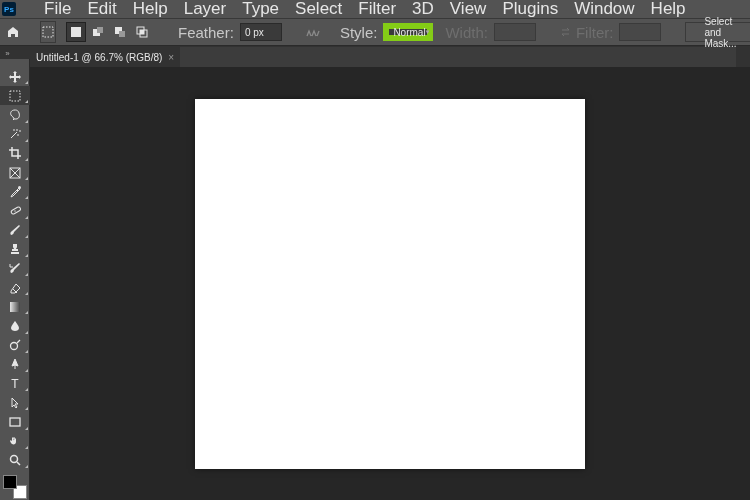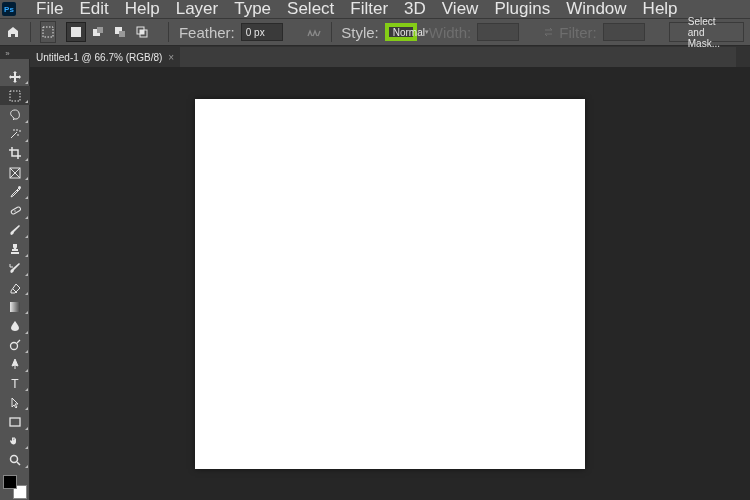--- a/index.html
+++ b/index.html
@@ -1,30 +1,30 @@
 <!DOCTYPE html>
 <html><head>
 <meta charset="utf-8">
 <style>
 *{margin:0;padding:0;box-sizing:border-box;font-family:"Segoe UI",Arial,sans-serif;user-select:none}
 body{width:750px;height:500px;background:#323232;color:#c8c8c8;overflow:hidden;font-size:11px}
 .menubar{height:18px;background:#535353;display:flex;align-items:center;padding-left:2px}
-.ps-logo{width:14px;height:14px;background:#001e36;color:#31a8ff;font-size:8px;font-weight:bold;display:flex;align-items:center;justify-content:center;border-radius:2px;margin-right:12px}
+.ps-logo{width:14px;height:14px;background:#001e36;color:#31a8ff;font-size:8px;font-weight:bold;display:flex;align-items:center;justify-content:center;border-radius:2px;margin-right:20px}
 .menu-item{padding:2px 8px;color:#e6e6e6;font-size:17px;cursor:pointer}
 .optionsbar{height:28px;background:#535353;border-top:1px solid #383838;border-bottom:1px solid #2a2a2a;display:flex;align-items:center;padding:0 6px;gap:4px}
 .home-btn{width:22px;height:22px;display:flex;align-items:center;justify-content:center;cursor:pointer}
 .tool-preset{width:30px;height:22px;border:1px solid #3a3a3a;display:flex;align-items:center;justify-content:center;margin-right:6px;background:#535353;cursor:pointer;position:relative}
 .sel-mode{display:flex;gap:2px;margin-right:6px}
 .sel-mode-btn{width:20px;height:20px;display:flex;align-items:center;justify-content:center;cursor:pointer;border:1px solid transparent}
 .sel-mode-btn.active{background:#3a3a3a;border:1px solid #222}
 .opt-label{color:#c8c8c8;font-size:15px;margin-right:2px}
 .opt-label.dim{color:#6e6e6e}
 .opt-input{width:42px;height:18px;background:#3a3a3a;border:1px solid #2a2a2a;color:#e6e6e6;font-size:10px;padding-left:4px;margin-right:20px}
 .opt-input.dim{background:#484848;border-color:#3a3a3a}
-.opt-select{width:32px;height:18px;background:#3a3a3a;border:4px solid #84cc16;color:#e6e6e6;font-size:10px;padding-left:4px;display:flex;align-items:center;justify-content:space-between;margin-right:8px;cursor:pointer}
+.opt-select{width:50px;height:18px;background:#3a3a3a;border:6px solid #84cc16;color:#e6e6e6;font-size:10px;padding-left:4px;display:flex;align-items:center;justify-content:space-between;margin-right:8px;cursor:pointer}
 .vbar{width:1px;height:20px;background:#3a3a3a;margin:0 6px}
 .icon-btn{width:18px;height:18px;display:flex;align-items:center;justify-content:center;cursor:pointer;color:#8a8a8a}
 .select-mask{height:20px;padding:0 18px;background:#535353;border:1px solid #3a3a3a;color:#e6e6e6;font-size:10px;display:flex;align-items:center;cursor:pointer;margin-left:auto}
 .collapse-handle{position:absolute;left:0;top:47px;width:14px;height:12px;display:flex;align-items:center;justify-content:center;color:#aaa;font-size:8px;cursor:pointer;letter-spacing:-1px}
 .tabbar{position:absolute;left:30px;right:14px;top:47px;height:20px;background:#3c3c3c;display:flex}
 .doc-tab{height:20px;background:#323232;padding:0 6px;display:flex;align-items:center;gap:6px;font-size:10px;color:#e6e6e6}
 .doc-tab .x{color:#999;font-size:10px;cursor:pointer}
 .toolbox{position:absolute;left:0;top:59px;width:30px;bottom:0;background:#535353;border-right:1px solid #2a2a2a;display:flex;flex-direction:column;padding-top:8px}
 .tool{width:30px;height:20px;display:flex;align-items:center;justify-content:center;cursor:pointer;position:relative}
 .tool.active{background:#3a3a3a}

